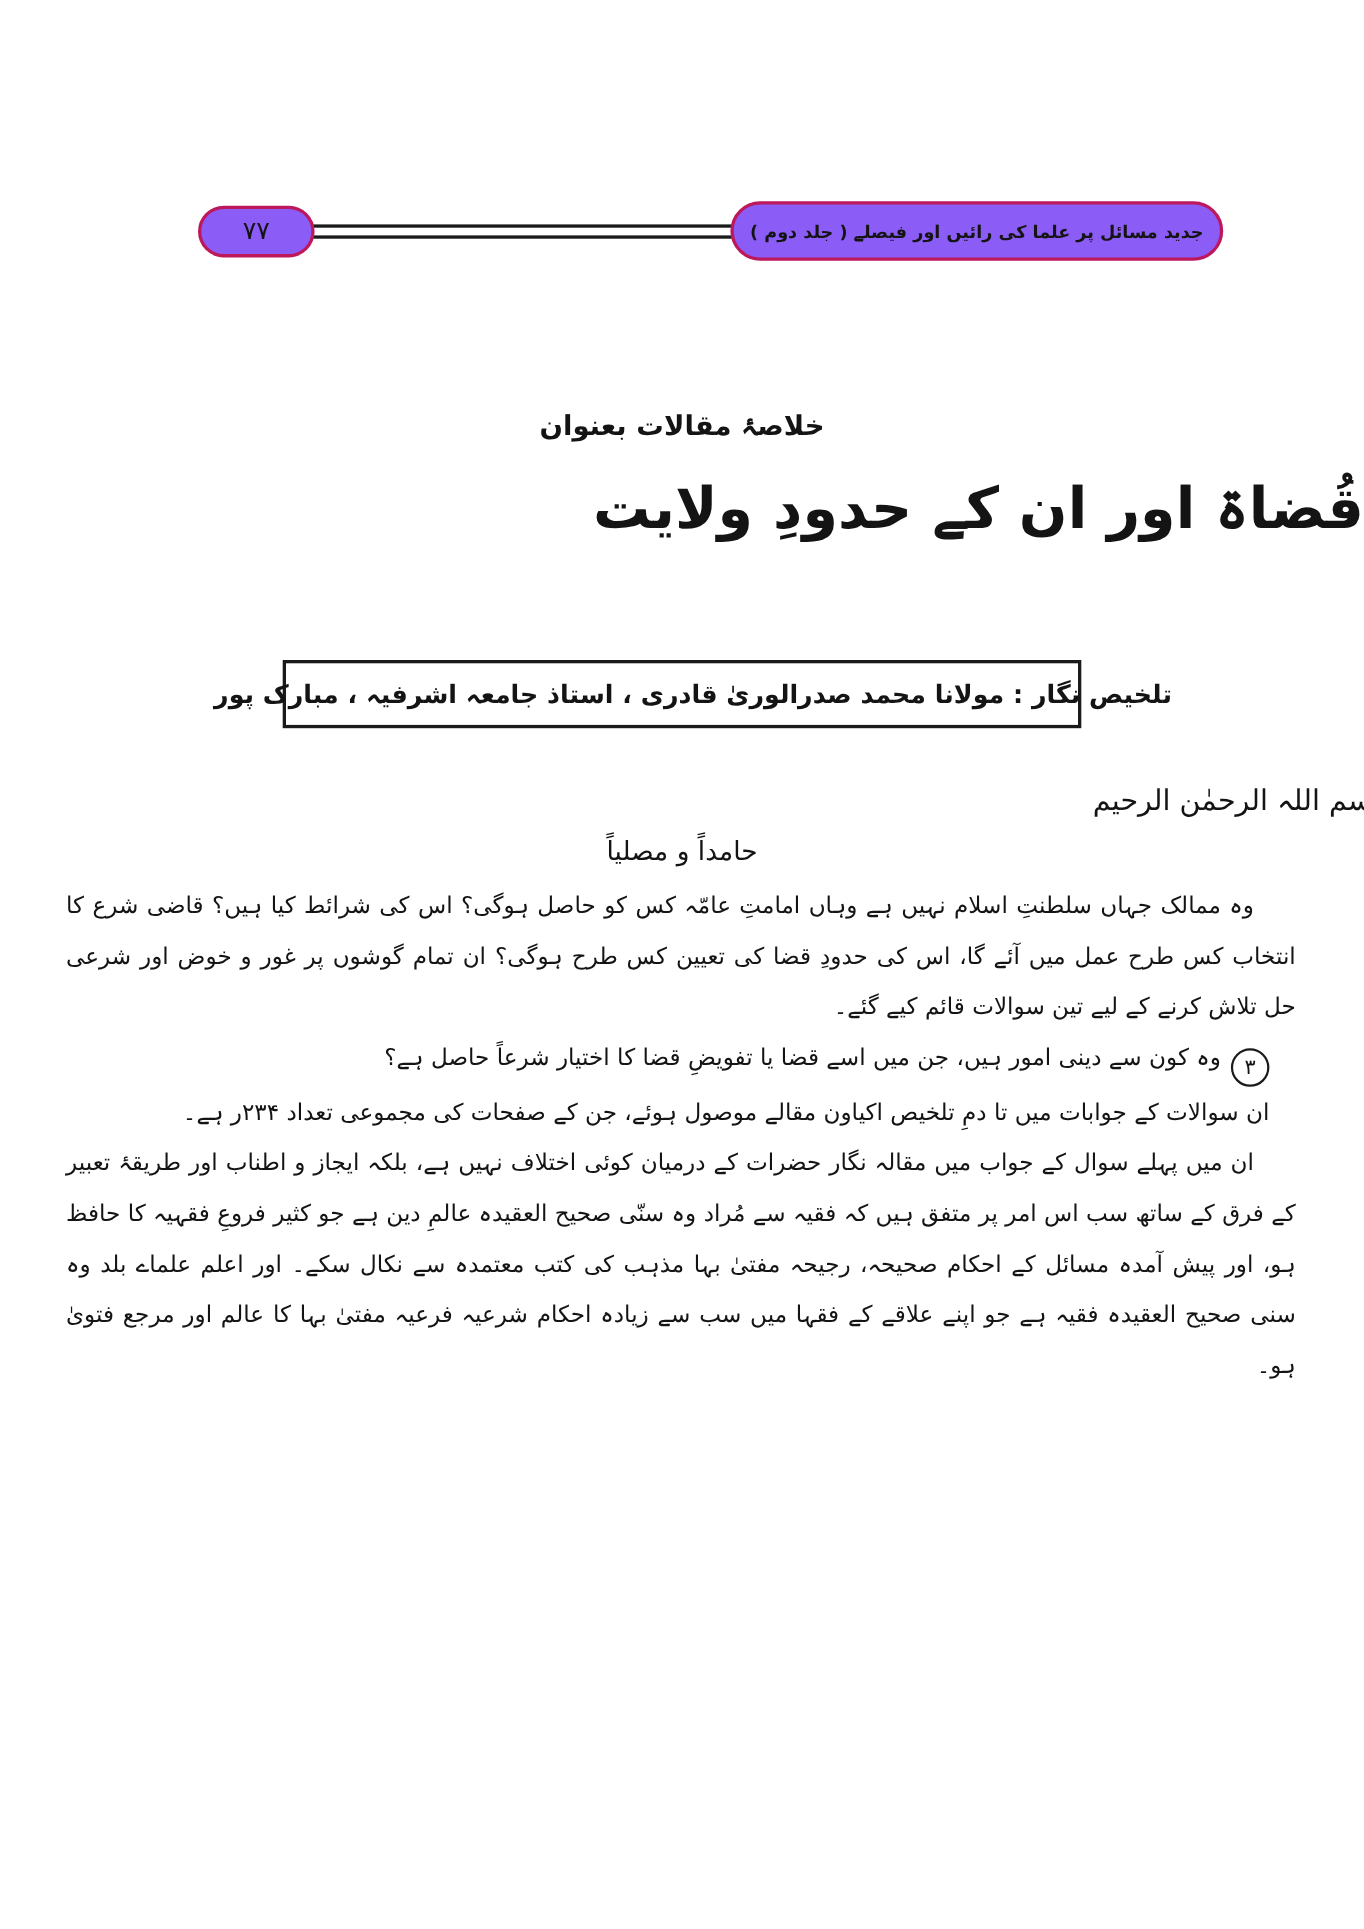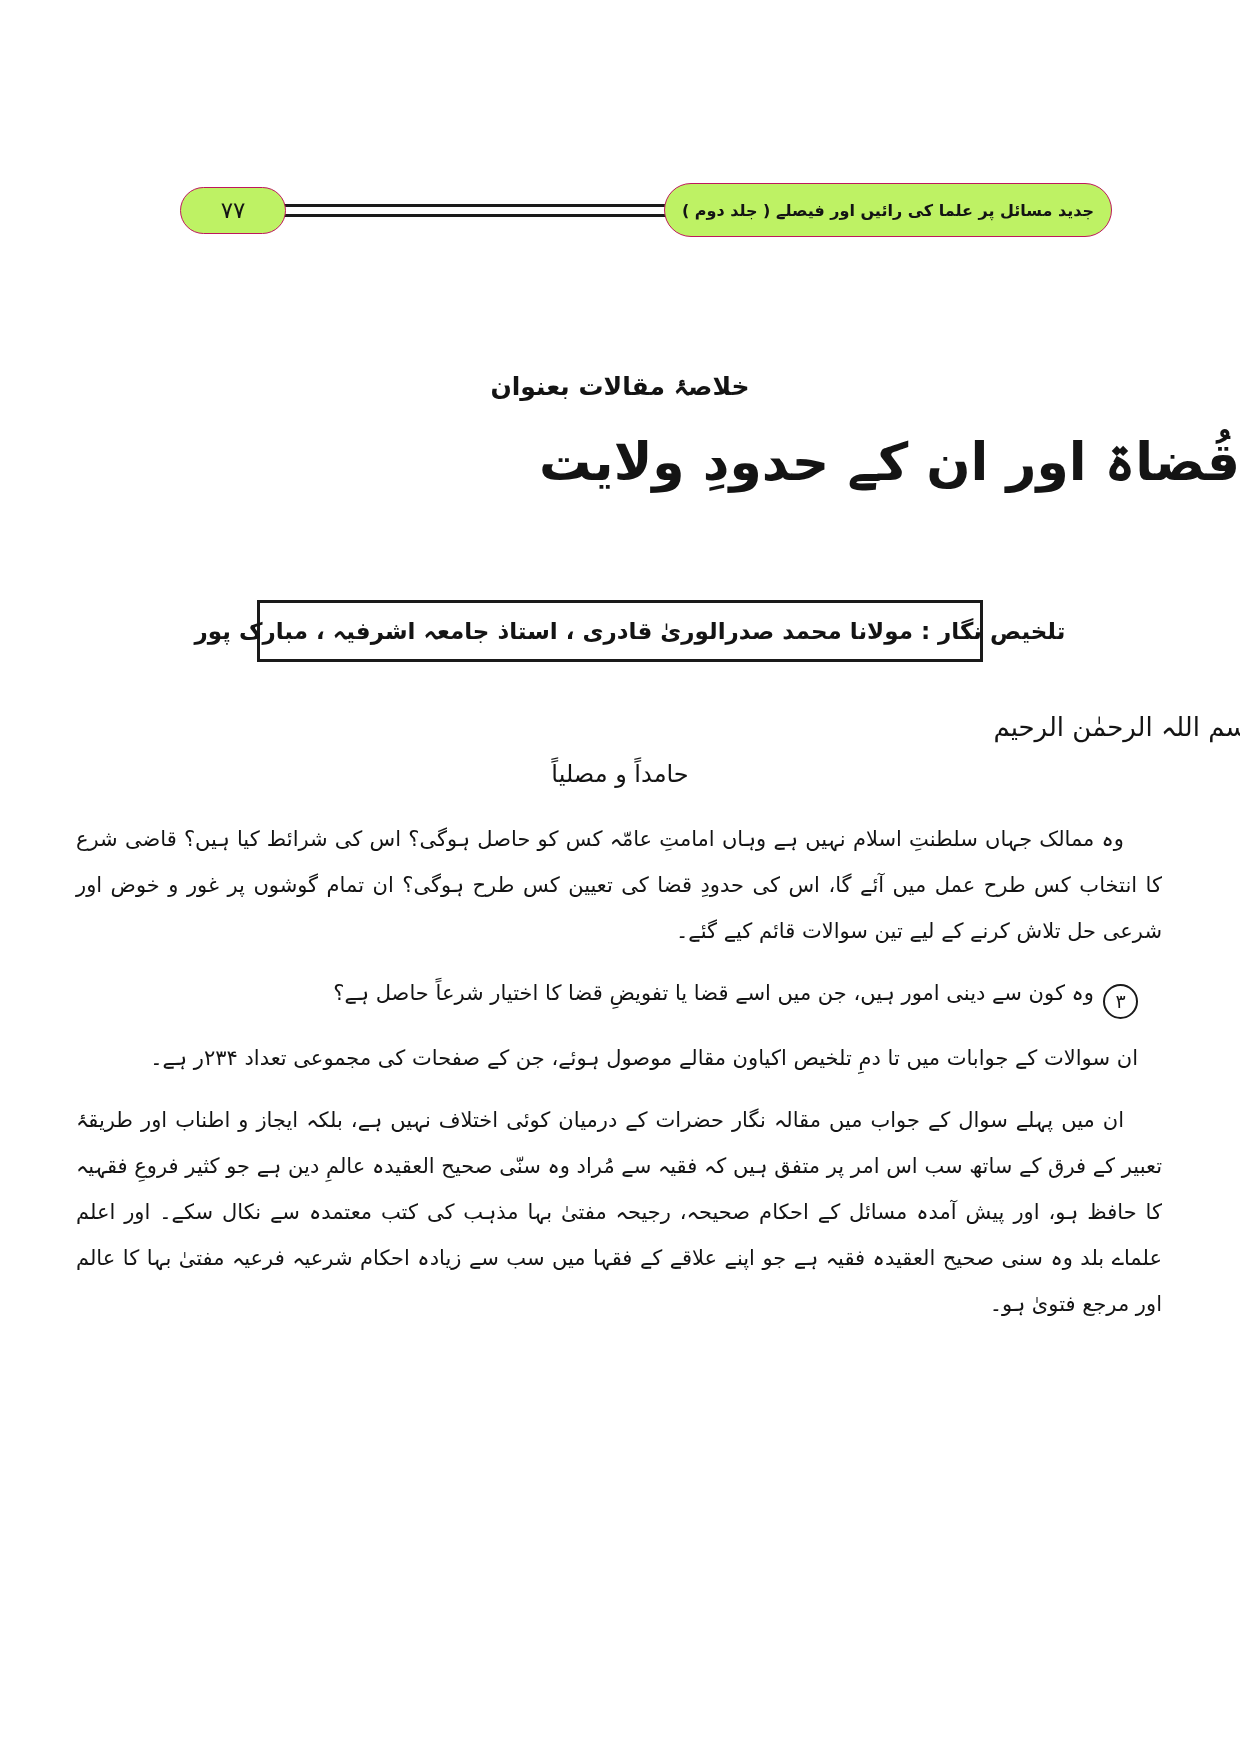--- a/index.html
+++ b/index.html
@@ -23,22 +23,22 @@
     top: 183px;
     left: 0;
     right: 0;
     padding: 0 128px 0 180px;
     display: flex;
     align-items: center;
     direction: ltr;
   }
   .pill {
     box-sizing: border-box;
-    border: 1px solid #be185d;
-    background: #bef264;
+    border: 3px solid #be185d;
+    background: #8b5cf6;
     display: flex;
     align-items: center;
     justify-content: center;
     z-index: 2;
   }
   .pill.page-num {
     width: 106px;
     height: 47px;
     border-radius: 24px;
     font-size: 23px;
@@ -127,21 +127,21 @@
     position: absolute;
     top: 800px;
     left: 60px;
     right: 62px;
     direction: rtl;
     text-align: justify;
     font-size: 21px;
     line-height: 46px;
   }
   .body-text p {
-    margin: 16px;
+    margin: 0;
     padding: 0;
   }
   .indent-lg { text-indent: 38px; }
   .indent-sm { text-indent: 24px; }
   .q-num {
     display: inline-flex;
     align-items: center;
     justify-content: center;
     box-sizing: border-box;
     width: 35px;

